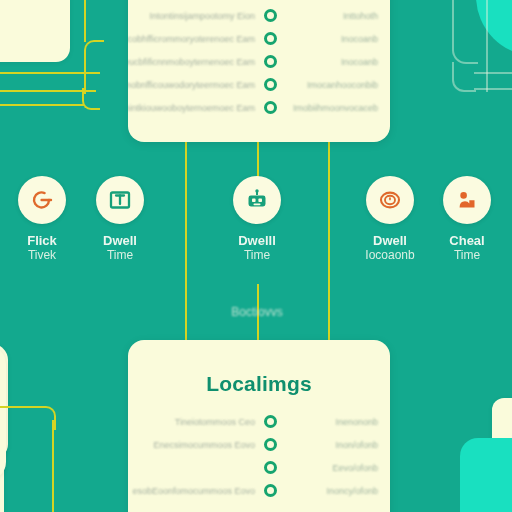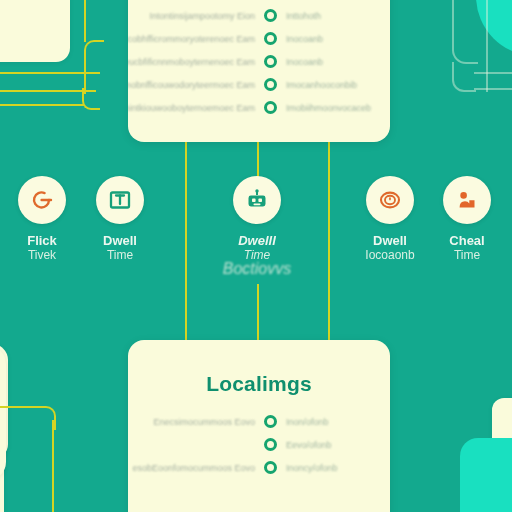--- a/index.html
+++ b/index.html
@@ -112,21 +112,21 @@
     width: 13px;
     height: 13px;
     border-radius: 50%;
     border: 3.2px solid #16a46f;
     box-sizing: border-box;
     background: #fafbdb;
   }
 
   .row-value {
     flex: 0 0 92px;
-    text-align: left;
+    text-align: right;
     color: #97ad9b;
     font-size: 9px;
     filter: blur(0.9px);
     white-space: nowrap;
     opacity: 0.9;
   }
 
   
   #icon-row {
     position: absolute;
@@ -162,23 +162,24 @@
   }
   .icon-sub {
     color: #d9f0e2;
     font-size: 12px;
     line-height: 14px;
     font-weight: normal;
     filter: blur(0.5px);
   }
   .icon-sub2 {
     color: #bfe3d3;
-    font-size: 16px;
+    font-size: 12px;
     line-height: 13px;
     filter: blur(0.9px);
+    margin-top: 44px;
   }
 </style>
 </head>
 <body>
 
 <div id="stage">
 
   <div class="bg-shape cream-card-edge" style="left:-70px; top:-16px; width:140px; height:78px; border-radius:14px;"></div>
 
   <div class="bg-shape cyan-block" style="left:476px; top:-30px; width:110px; height:86px; border-radius:0 0 0 60px;"></div>
@@ -271,21 +272,21 @@
         <svg width="26" height="26" viewBox="0 0 26 26">
           <rect x="4" y="5.5" width="18" height="15" rx="1.6" fill="none" stroke="#17a07a" stroke-width="2.3"></rect>
           <line x1="13" y1="8.5" x2="13" y2="17" stroke="#17a07a" stroke-width="2.3" stroke-linecap="round"></line>
           <line x1="9" y1="8.5" x2="17" y2="8.5" stroke="#17a07a" stroke-width="2.3" stroke-linecap="round"></line>
         </svg>
       </div>
       <div class="icon-label">Dwell</div>
       <div class="icon-sub">Time</div>
     </div>
 
-    <div class="icon-item" style="left:257px; top:0px;font-style:italic;">
+    <div class="icon-item" style="left:257px; top:0px;">
       <div class="icon-circle">
         <svg width="26" height="26" viewBox="0 0 26 26">
           <line x1="13" y1="4" x2="13" y2="8" stroke="#17a07a" stroke-width="2"></line>
           <circle cx="13" cy="4" r="1.7" fill="#17a07a"></circle>
           <rect x="4.5" y="8.5" width="17" height="11" rx="2.4" fill="#17a07a"></rect>
           <rect x="8" y="11.6" width="3.6" height="3.4" rx="0.8" fill="#fbfbe0"></rect>
           <rect x="14.4" y="11.6" width="3.6" height="3.4" rx="0.8" fill="#fbfbe0"></rect>
           <rect x="9.5" y="16.6" width="7" height="1.7" rx="0.8" fill="#fbfbe0"></rect>
         </svg>
       </div>
@@ -318,20 +319,25 @@
     </div>
 
   </div>
 
   <div class="card" style="left:128px; top:340px; width:262px; height:190px;">
     <div class="card-title" style="margin-top:32px; margin-bottom:14px;">Localimgs</div>
 
     <div class="rows">
 
 
+      <div class="row">
+        <span class="row-label">Tineiotommoos Ceo</span>
+        <span class="row-dot"></span>
+        <span class="row-value">Inenononb</span>
+      </div>
 
       <div class="row">
         <span class="row-label">Enecsimocummoos Eovo</span>
         <span class="row-dot"></span>
         <span class="row-value">Inon/ofonb</span>
       </div>
 
       <div class="row">
         <span class="row-dot"></span>
         <span class="row-value">Eevo/ofonb</span>

